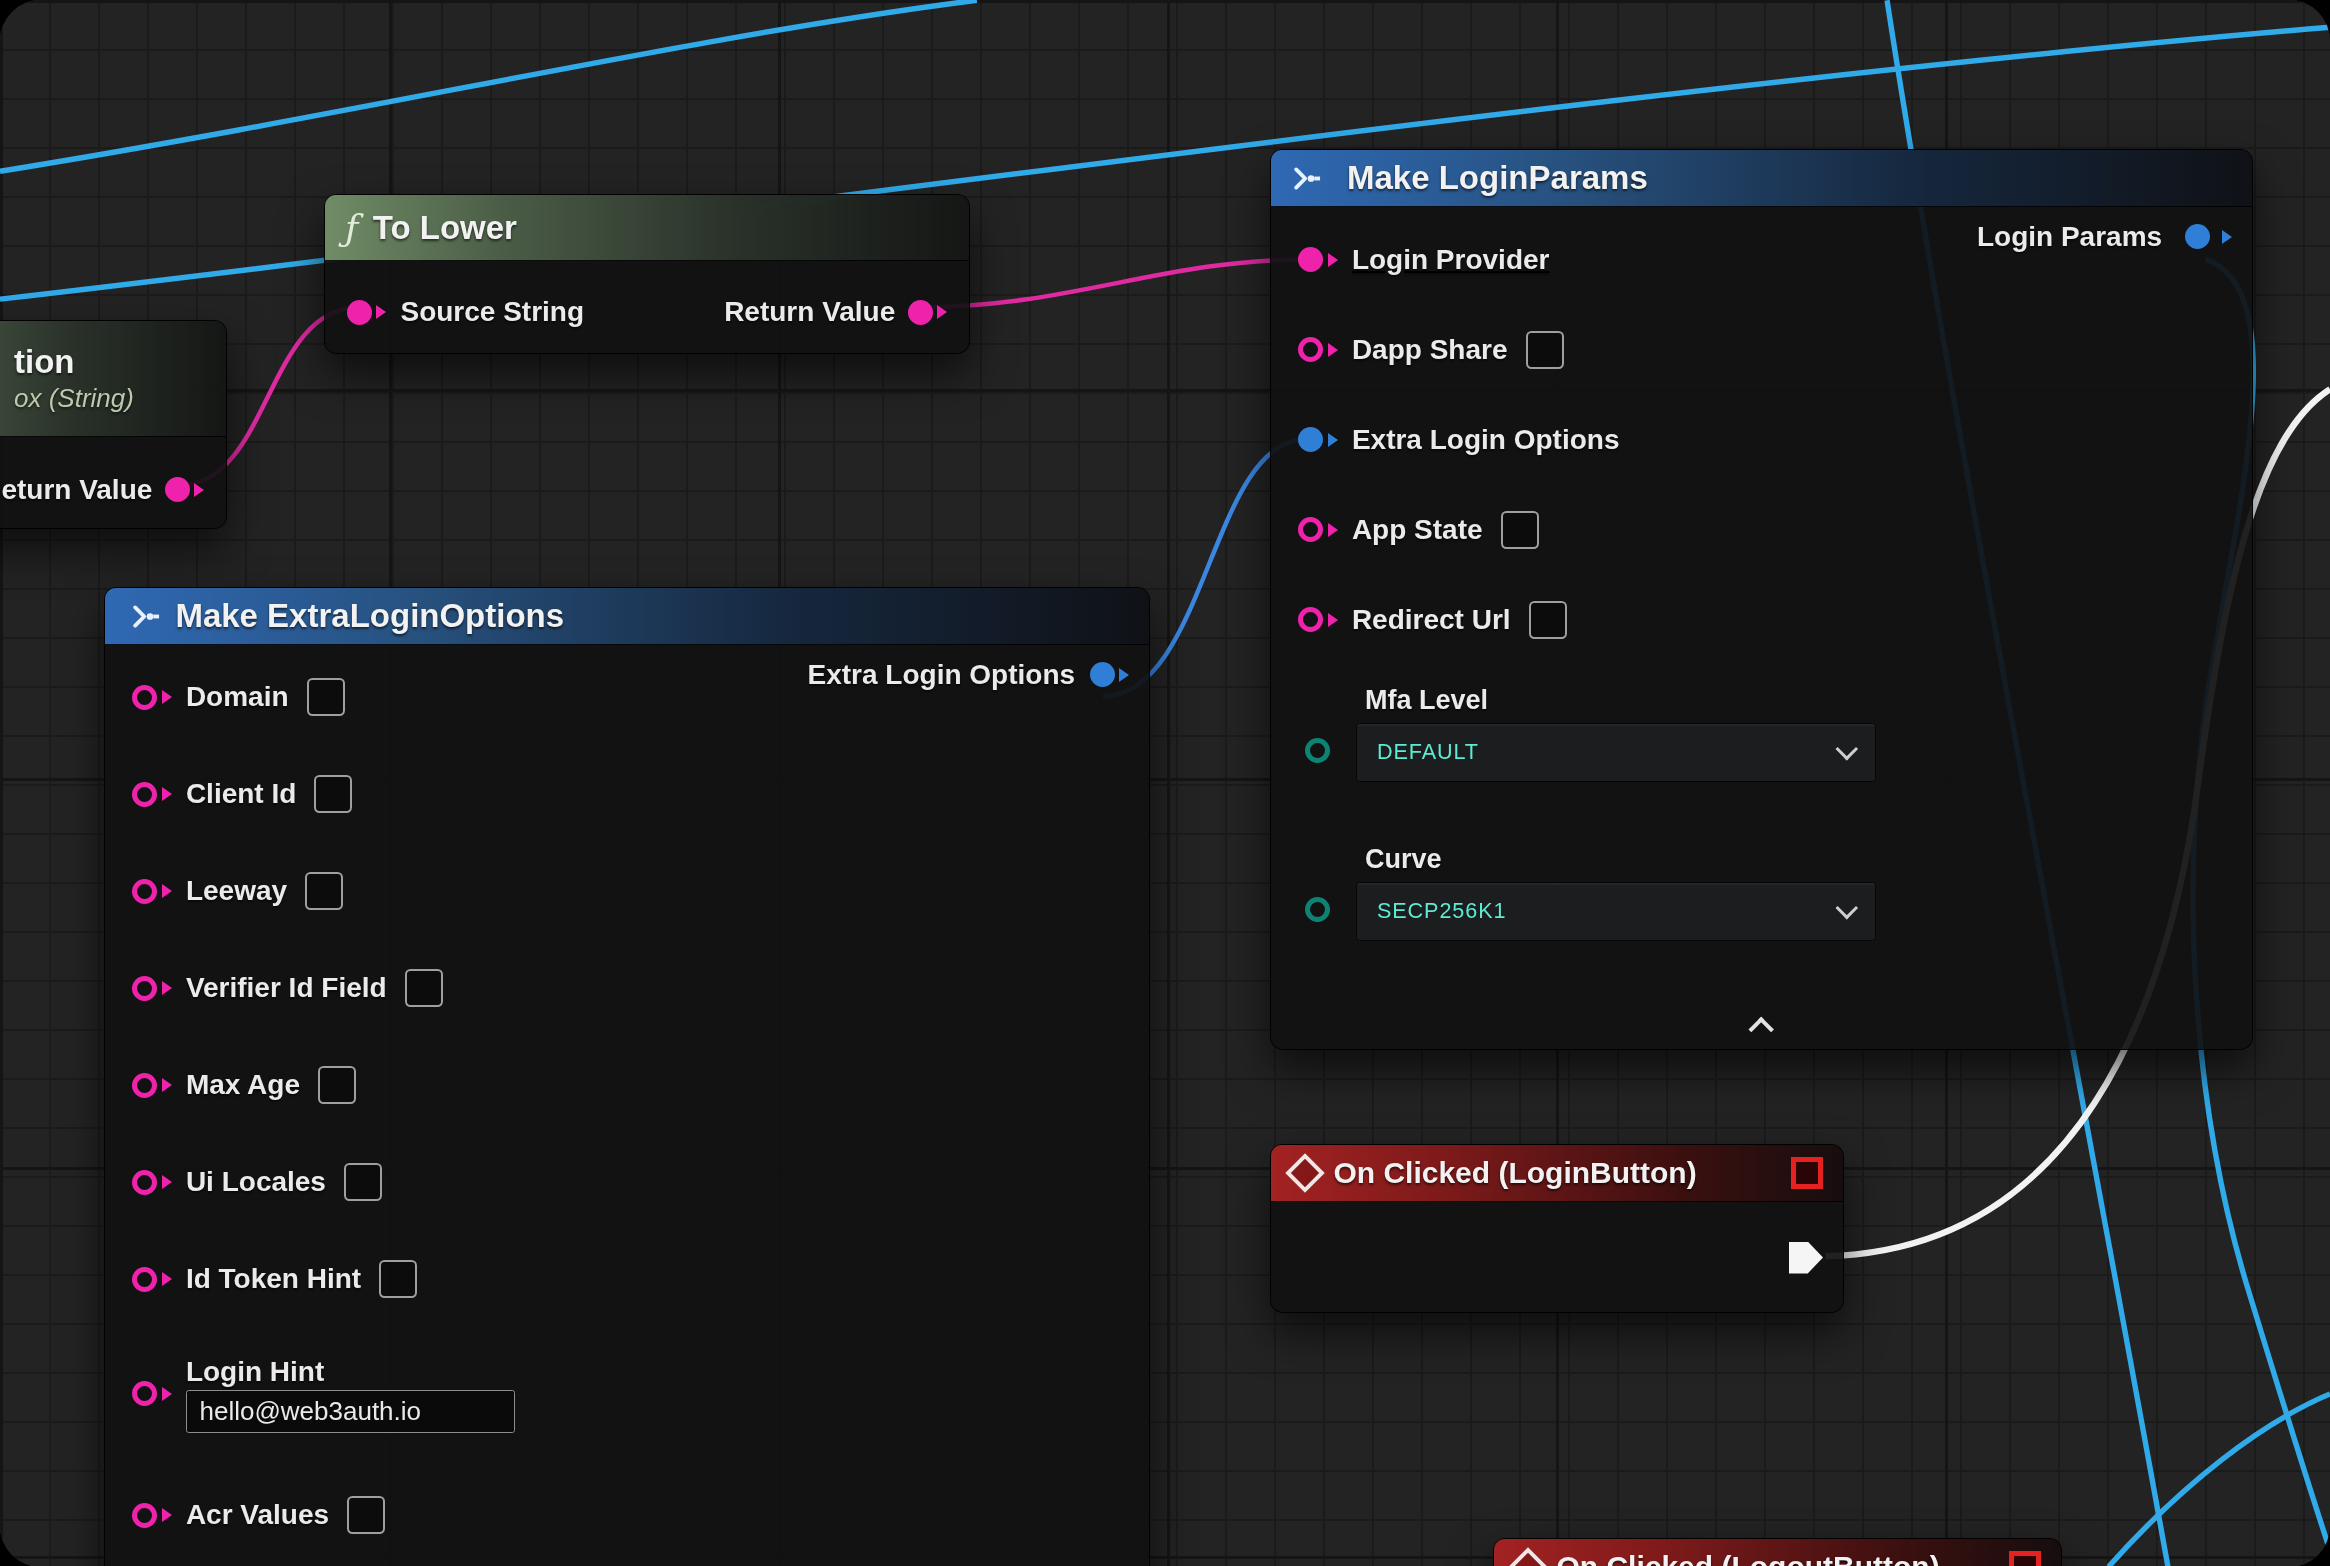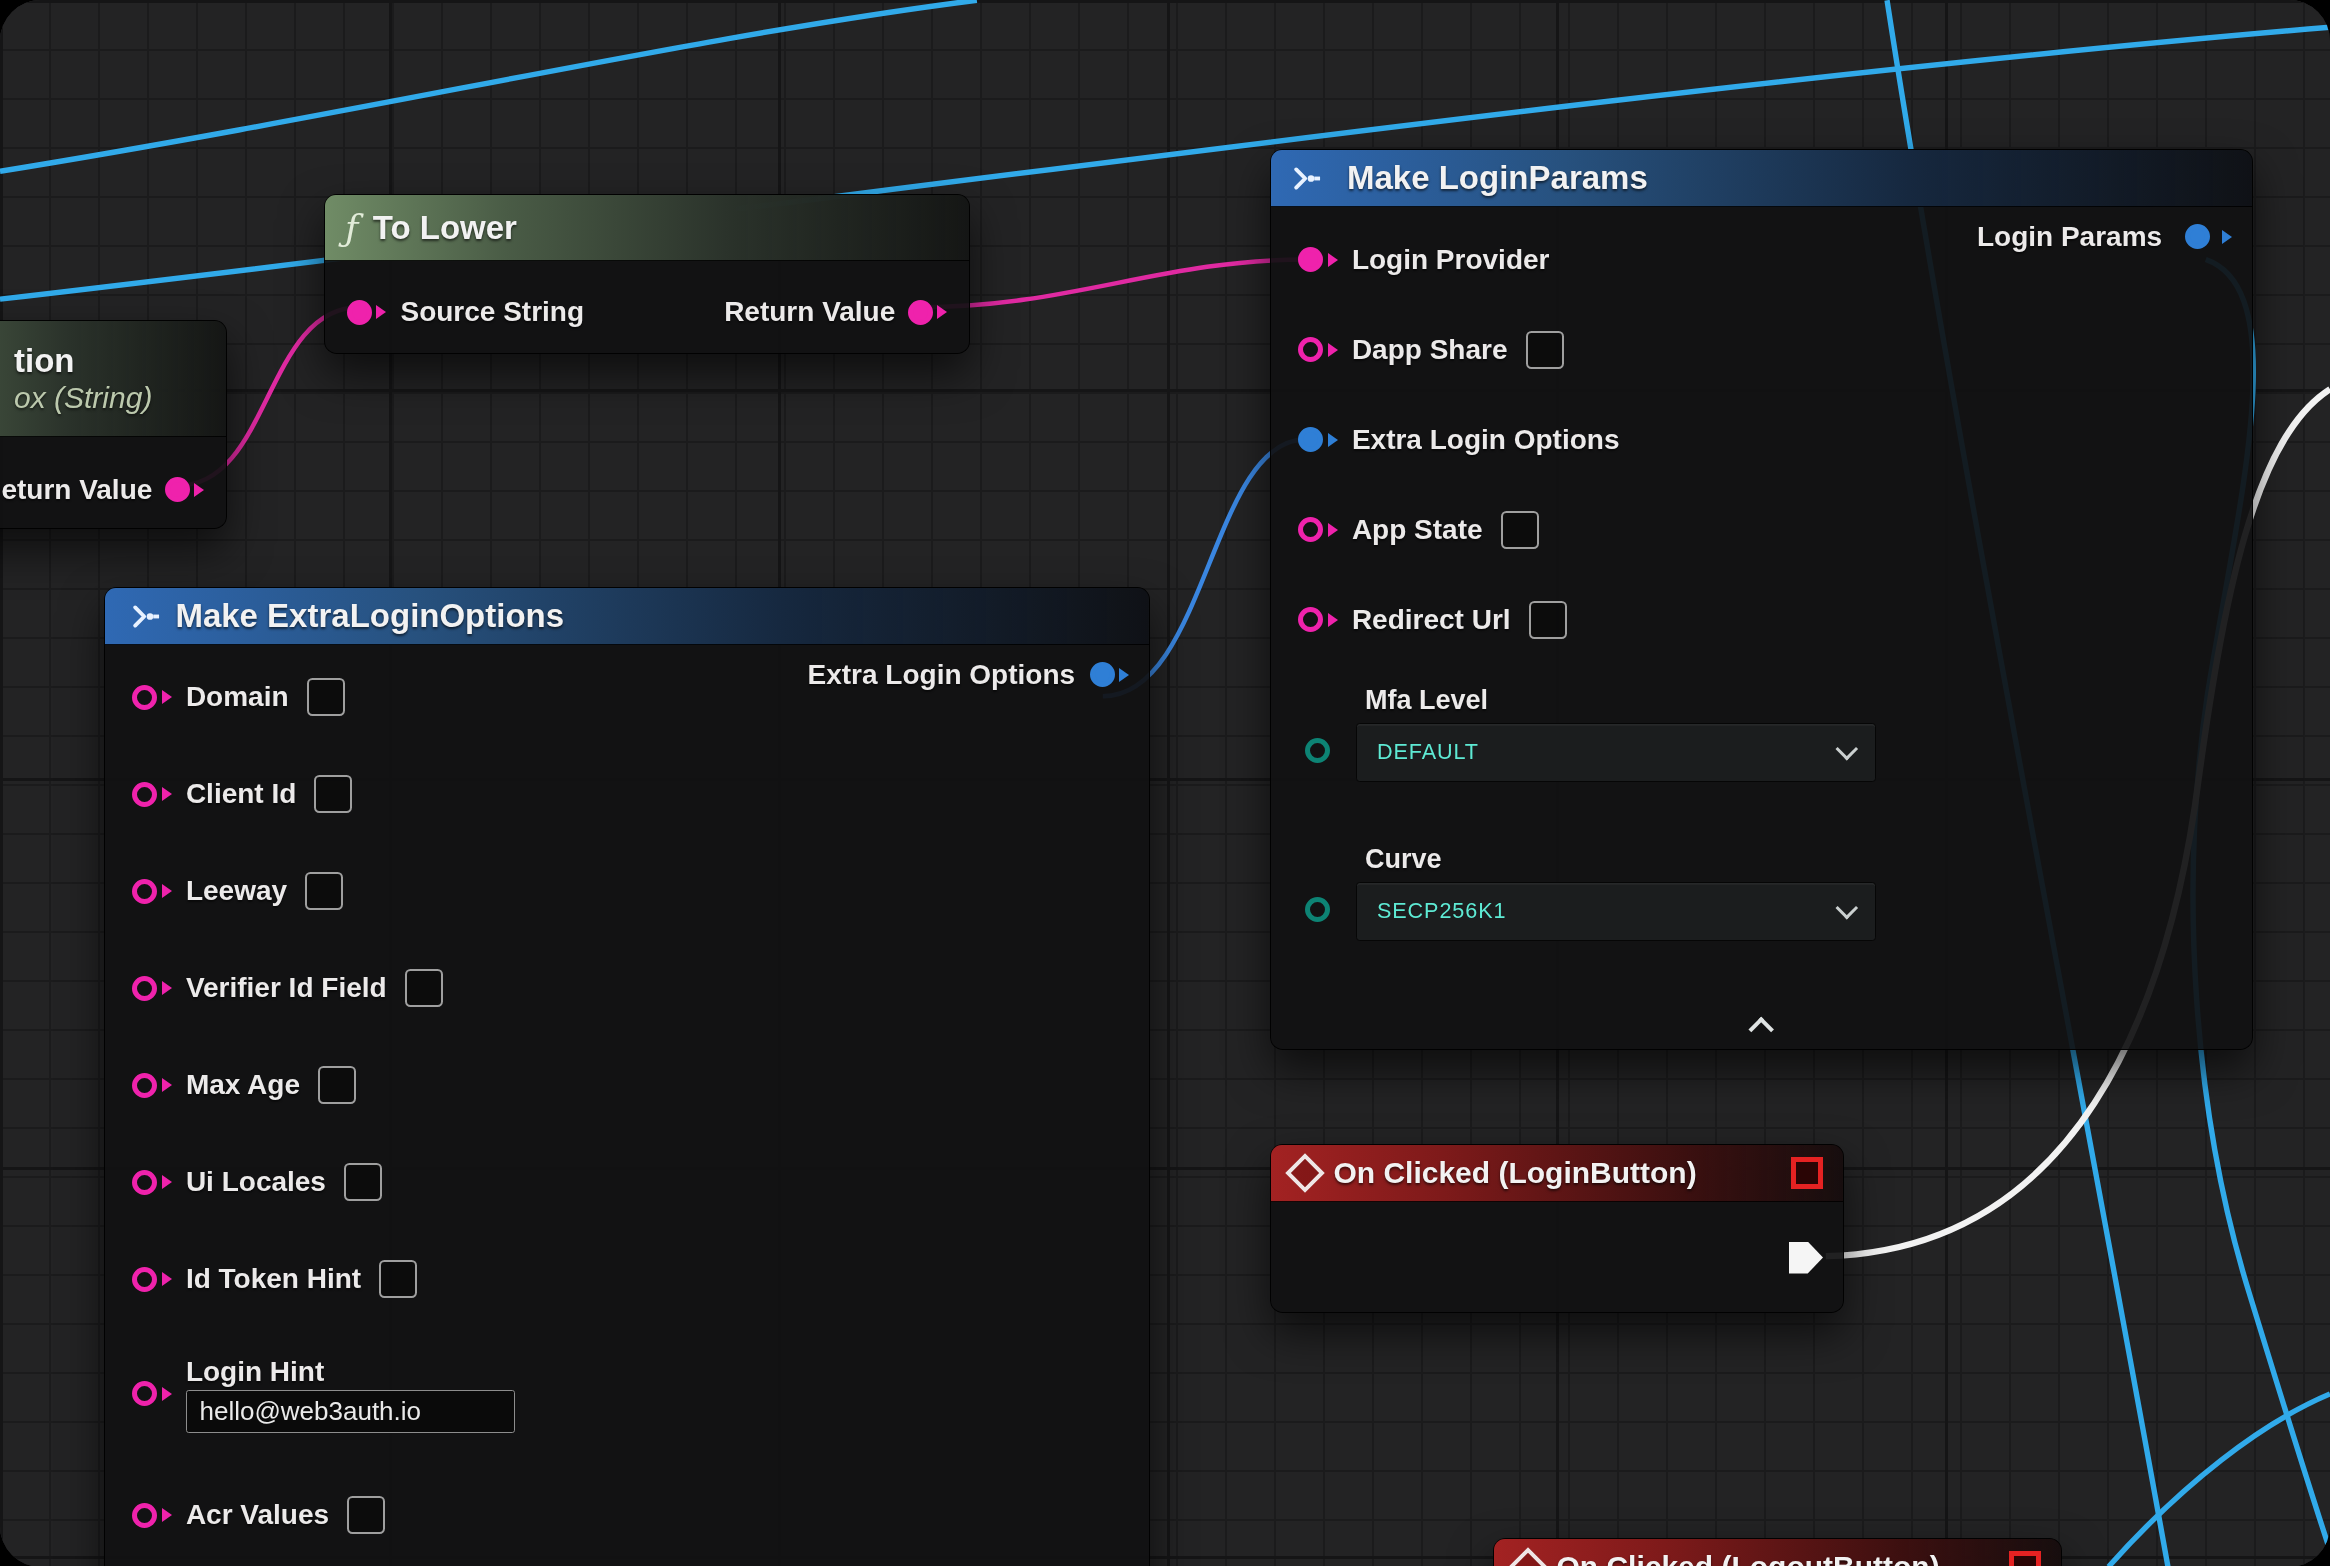--- a/index.html
+++ b/index.html
@@ -17,21 +17,21 @@
 
   
   .node{position:absolute;background:rgba(17,17,18,0.93);border:1.8px solid rgba(0,0,0,0.9);
         border-radius:12.6px;box-shadow:0 20px 43px rgba(0,0,0,0.60);}
   .hdr{display:flex;align-items:center;gap:14.4px;height:58px;padding:0 20px;
        border-radius:10.8px 10.8px 0 0;border-bottom:1.8px solid rgba(0,0,0,0.85);}
   .hdr-green{background:linear-gradient(90deg,#708c66 0%,#4a5c46 28%,#2b332b 62%,rgba(25,28,24,0.45) 100%);}
   .hdr-blue{background:linear-gradient(90deg,#2f69b4 0%,#27517e 30%,#16283f 65%,rgba(14,18,26,0.5) 100%);}
   .hdr-red{background:linear-gradient(90deg,#a32222 0%,#7e1a1a 30%,#3f1010 70%,rgba(28,10,10,0.5) 100%);}
   .ttl{font-size:33px;font-weight:bold;color:#f2f2f2;text-shadow:0 1.8px 2.7px rgba(0,0,0,0.6);white-space:nowrap;}
-  .subttl{font-size:30px;font-style:italic;color:#bcc9ad;text-shadow:0 1.8px 2.7px rgba(0,0,0,0.5);white-space:nowrap;}
+  .subttl{font-size:26px;font-style:italic;color:#bcc9ad;text-shadow:0 1.8px 2.7px rgba(0,0,0,0.5);white-space:nowrap;}
   .fn-ic{font-family:"DejaVu Serif",serif;font-style:italic;font-size:36px;color:#e2ecd9;line-height:1;}
   .mk-ic{display:inline-flex;width:31px;height:31px;}
   .dmd{width:20px;height:20px;border:4.5px solid #efe6e6;background:rgba(90,10,10,0.35);transform:rotate(45deg);flex:none;}
   .dsq{width:21.6px;height:21.6px;border:5.4px solid #e52222;background:#2a0505;margin-left:auto;flex:none;}
 
   
   .row{display:flex;align-items:center;height:59px;margin:0 0 38px 0;padding-left:27px;}
   .pin{flex:none;width:25px;height:25px;border-radius:50%;border:5.4px solid var(--pc);box-sizing:border-box;}
   .pin.filled{background:var(--pc);}
   .wedge{flex:none;width:0;height:0;border-left:10px solid var(--pc);
@@ -207,21 +207,21 @@
       <span class="mk-ic">
         <svg viewBox="0 0 24 24" width="31" height="31">
               <path d="M4 5l7 7-7 7" fill="none" stroke="#e8f2ff" stroke-width="3" stroke-linecap="round" stroke-linejoin="round"></path>
               <circle cx="15.5" cy="12" r="2.6" fill="#e8f2ff"></circle>
               <path d="M18 12h4.5" stroke="#e8f2ff" stroke-width="3"></path>
             </svg>
       </span>
       <span class="ttl">Make LoginParams</span>
     </div>
     <div style="position:relative;padding-top:23.4px;">
-      <div class="row" style="margin-bottom:31px;">
+      <div class="row" style="margin-bottom:31px;text-decoration:underline;">
         <span class="pin p-pink filled"></span>
         <span class="wedge p-pink" style="--pc:#ef22ac;"></span>
         <span class="plabel">Login Provider</span>
       </div>
       <div class="row" style="margin-bottom:31px;">
         <span class="pin p-pink"></span>
         <span class="wedge p-pink" style="--pc:#ef22ac;"></span>
         <span class="plabel">Dapp Share</span>
         <span class="cb"></span>
       </div>

